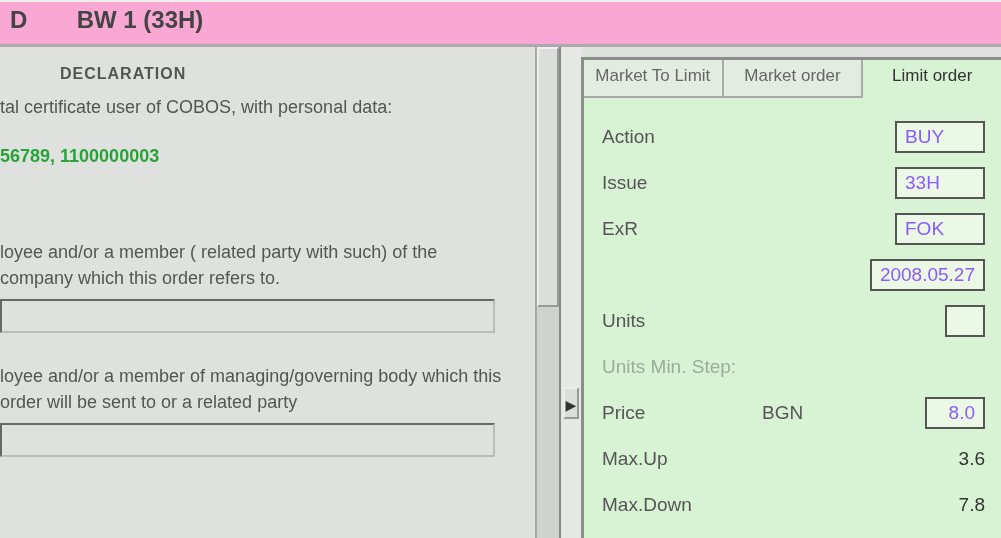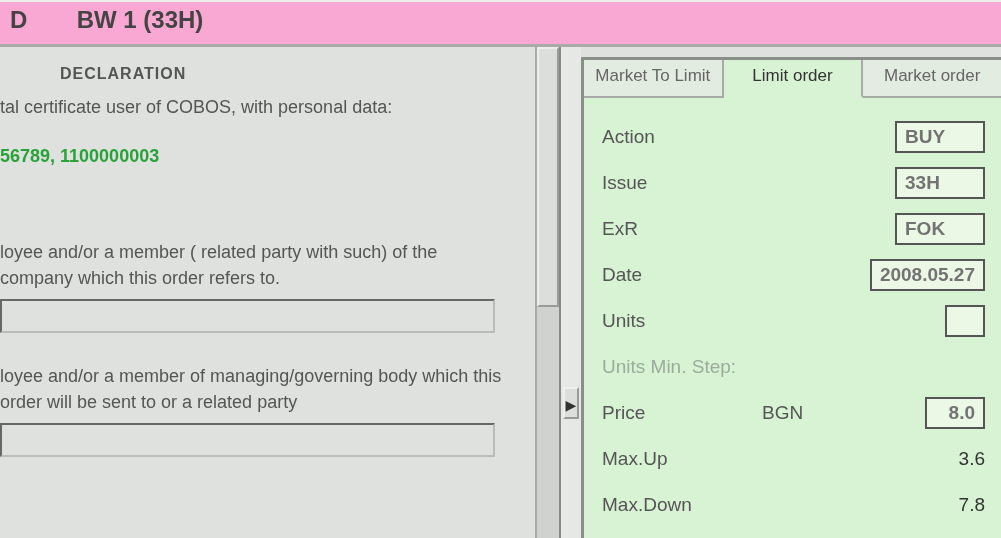--- a/index.html
+++ b/index.html
@@ -142,22 +142,22 @@
   .row .mid {
     width: 70px;
     font-size: 19px;
     color: #555;
   }
   .val-box {
     border: 2px solid #555;
     padding: 2px 8px;
     background: #ebf8e6;
     font-size: 19px;
-    font-weight: bold;
-    color: #737373;
+    font-weight: normal;
+    color: #8b5cf6;
     min-width: 90px;
     height: 32px;
     display: inline-flex;
     align-items: center;
   }
   .val-box.sel {
     padding-right: 0;
   }
   .val-plain {
     font-size: 19px;
@@ -193,22 +193,22 @@
     <div class="thumb"></div>
   </div>
 
   <div class="splitter">
     <div class="btn">▶</div>
   </div>
 
   <div class="order">
     <div class="tabs">
       <div class="tab">Market To Limit</div>
+      <div class="tab">Market order</div>
       <div class="tab active">Limit order</div>
-      <div class="tab">Market order</div>
     </div>
 
     <div class="fields">
 
       <div class="row">
         <span class="lbl">Action</span>
         <span class="pushr"></span>
         <span class="val-box sel">BUY</span>
       </div>
 
@@ -218,21 +218,20 @@
         <span class="val-box">33H</span>
       </div>
 
       <div class="row">
         <span class="lbl">ExR</span>
         <span class="pushr"></span>
         <span class="val-box sel">FOK</span>
       </div>
 
       <div class="row">
-        <span class="lbl">Date</span>
         <span class="pushr"></span>
         <span class="val-box">2008.05.27</span>
       </div>
 
       <div class="row">
         <span class="lbl">Units</span>
         <span class="pushr"></span>
         <span class="val-box" style="min-width:40px"></span>
       </div>
 

